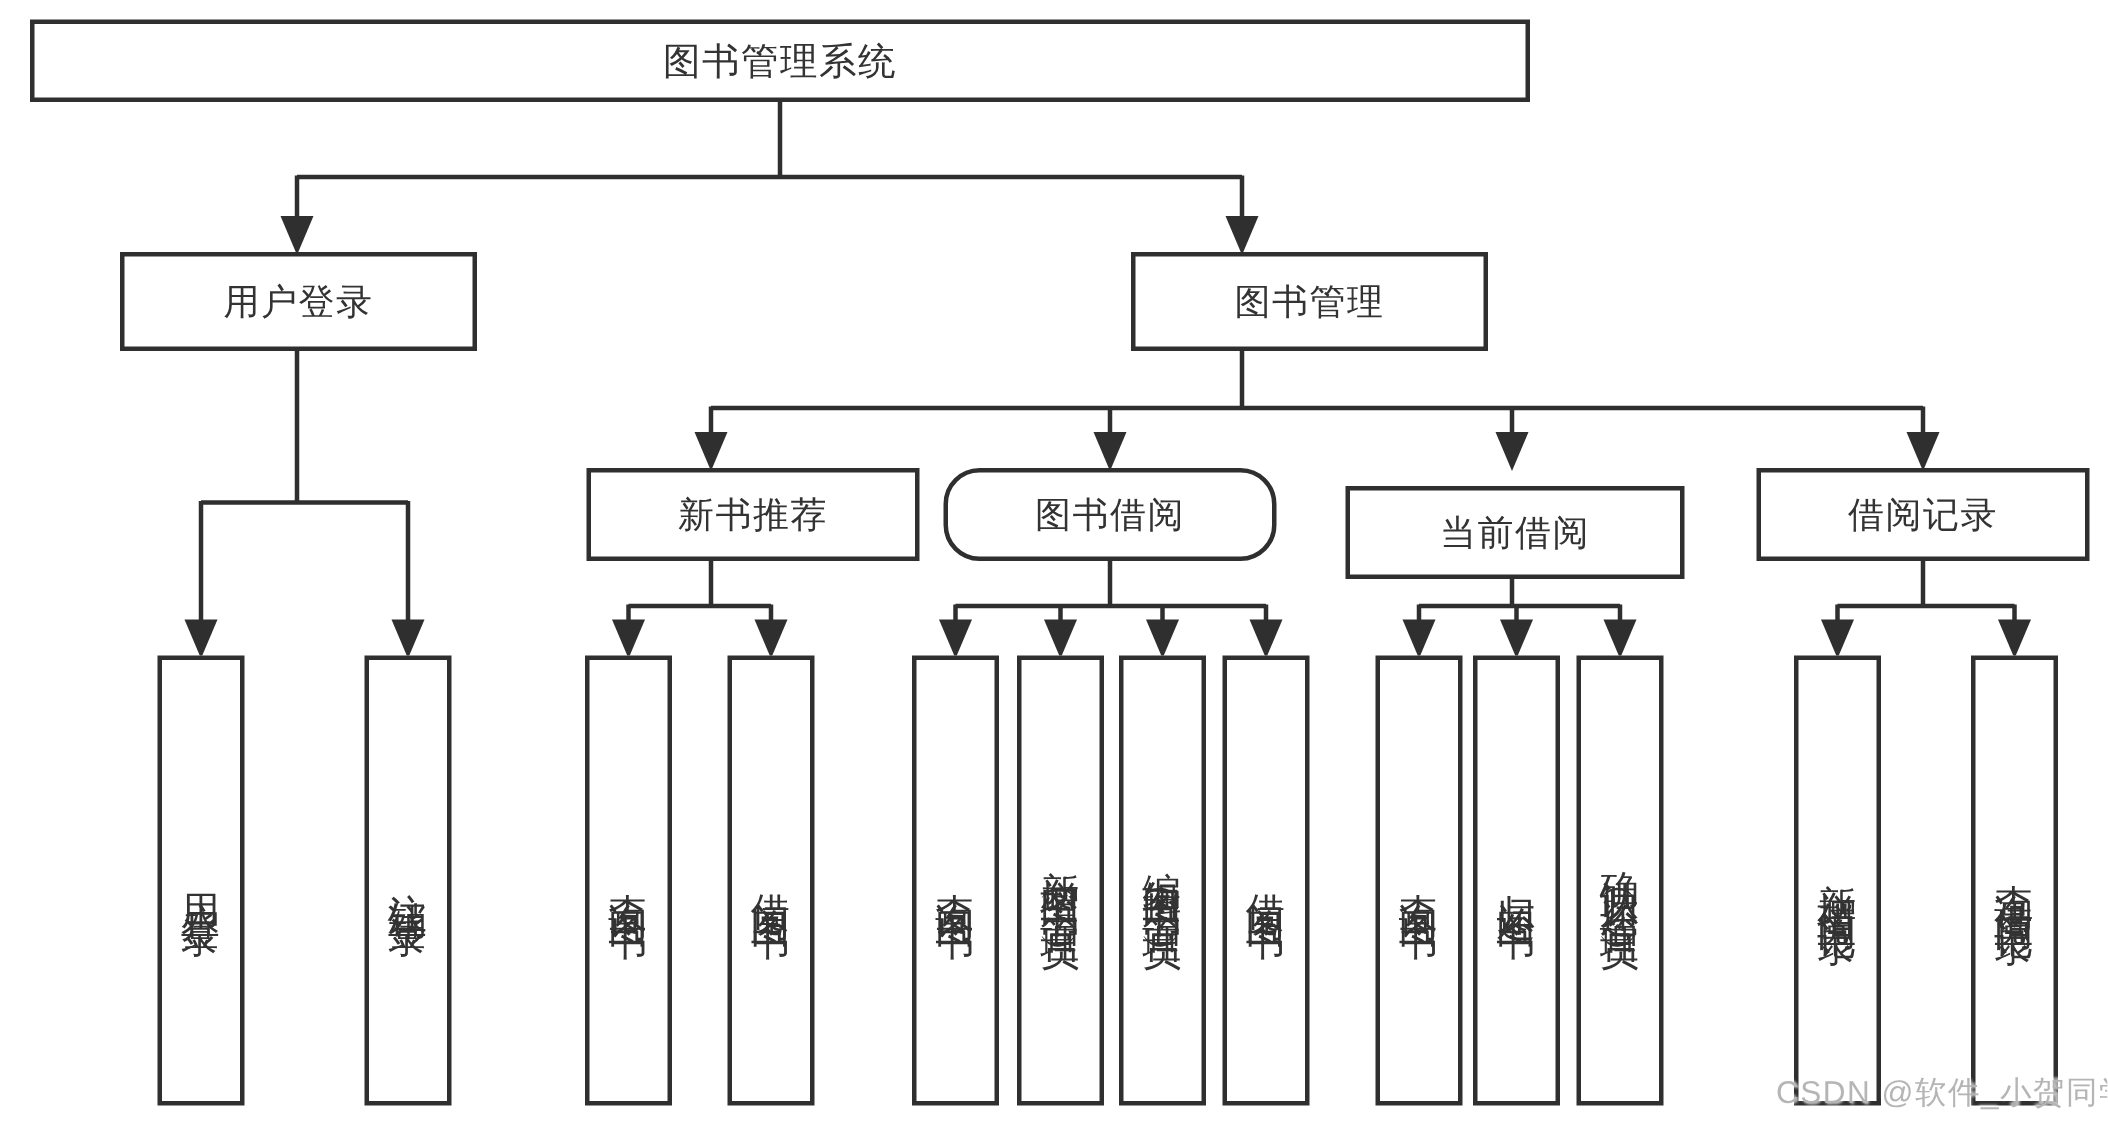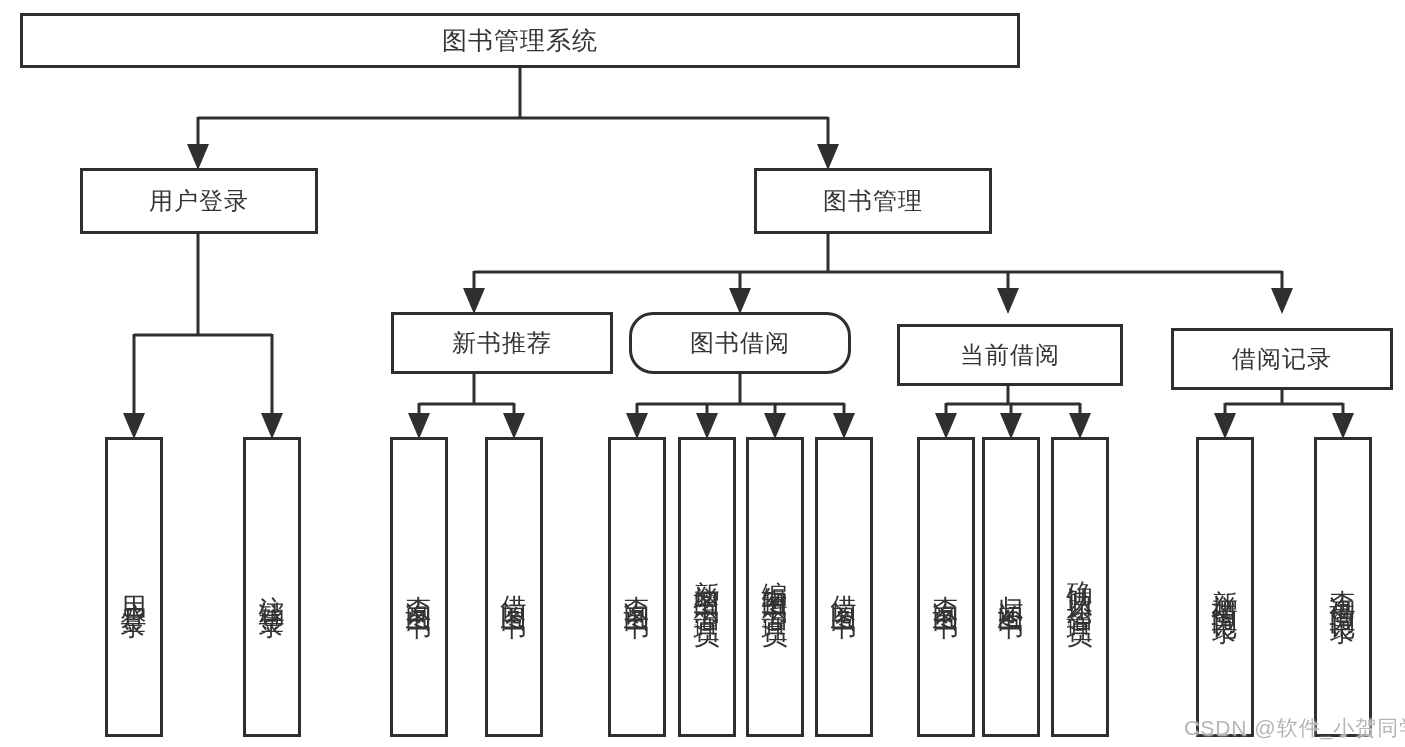--- a/index.html
+++ b/index.html
@@ -140,21 +140,21 @@
   </svg>
 
   <div class="hbox title" style="left:20px; top:13px; width:1000px; height:55px;">图书管理系统</div>
 
   <div class="hbox" style="left:80px; top:168px; width:238px; height:66px;">用户登录</div>
   <div class="hbox" style="left:710px; top:168px; width:238px; height:66px;margin-left:44px;">图书管理</div>
 
   <div class="hbox" style="left:363px; top:312px; width:222px; height:62px;margin-left:28px;">新书推荐</div>
   <div class="hbox" style="left:629px; top:312px; width:222px; height:62px;border-radius:24px;">图书借阅</div>
   <div class="hbox" style="left:897px; top:324px; width:226px; height:62px;">当前借阅</div>
-  <div class="hbox" style="left:1171px; top:312px; width:222px; height:62px;margin-top:16px;">借阅记录</div>
+  <div class="hbox" style="left:1171px; top:312px; width:222px; height:62px;">借阅记录</div>
 
   <div class="vbox" style="left:105px;">
     <span>用户登录</span>
   </div>
   <div class="vbox" style="left:243px;">
     <span>注销登录</span>
   </div>
 
   <div class="vbox" style="left:390px;">
     <span>查询图书</span>

